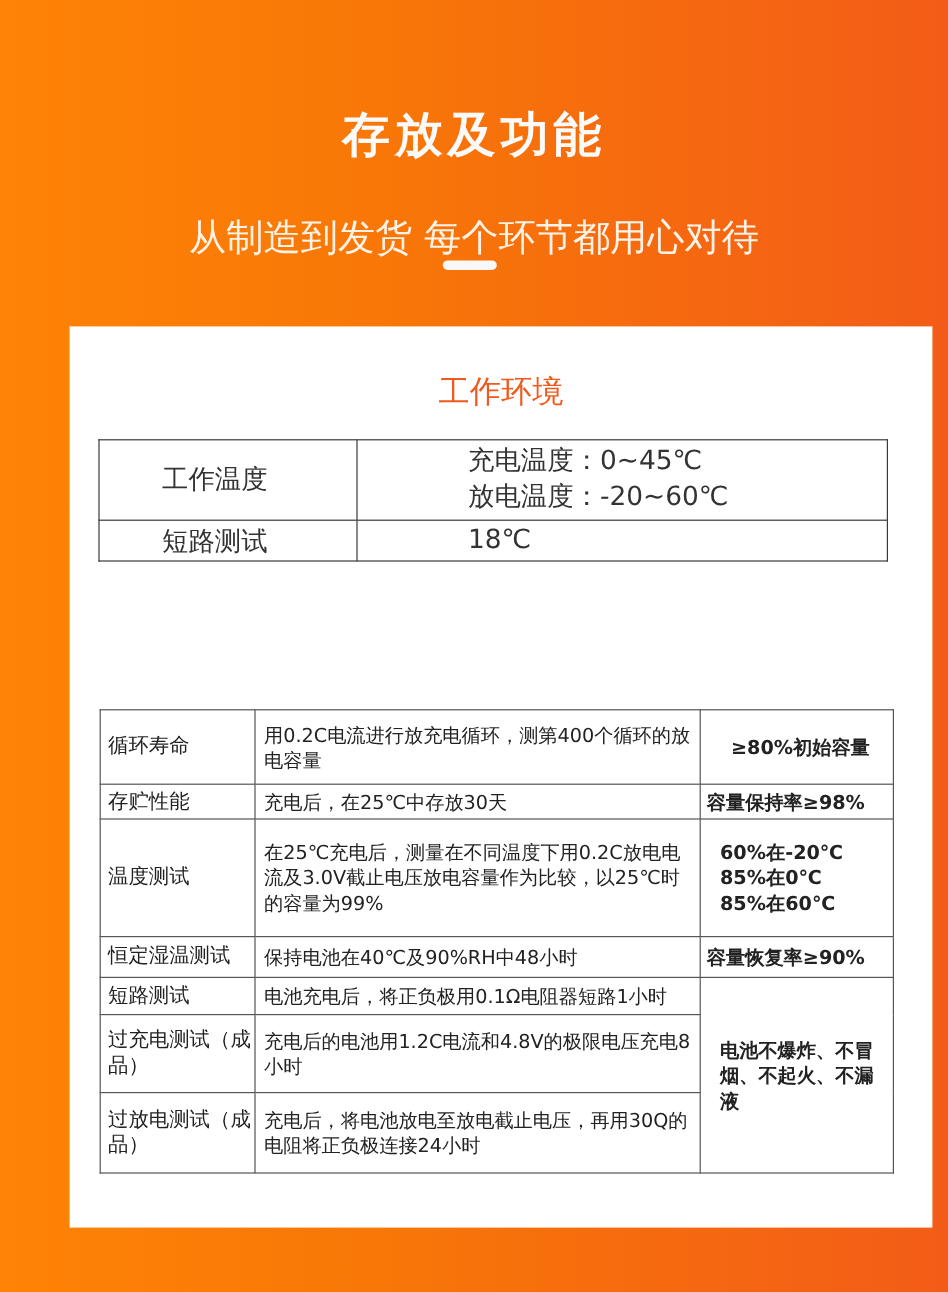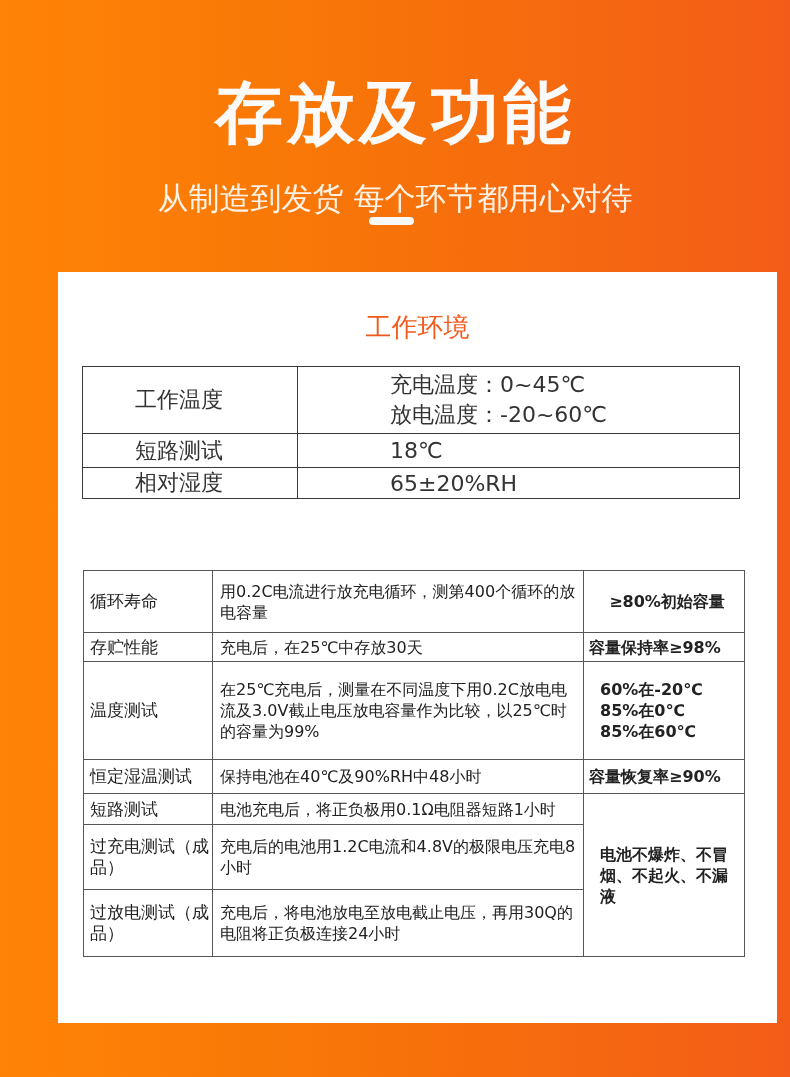--- a/index.html
+++ b/index.html
@@ -5,21 +5,21 @@
     * { box-sizing: border-box; margin: 0; padding: 0; }
     html, body { width: 790px; height: 1077px; overflow: hidden; }
     body {
       font-family: "DejaVu Sans", "Liberation Sans", sans-serif;
       background: linear-gradient(90deg, #FF8306 0%, #F87707 40%, #F35C18 100%);
       position: relative;
     }
     .hero-title {
       position: absolute; left: 0; width: 790px; top: 78px;
       text-align: center; color: #FAFAFA;
-      font-size: 68px; font-weight: bold; letter-spacing: 4px; line-height: 70px;
+      font-size: 40px; font-weight: bold; letter-spacing: 4px; line-height: 70px;
     }
     .hero-subtitle {
       position: absolute; left: 0; width: 790px; top: 178px;
       text-align: center; color: #FFF2E6;
       font-size: 31px; font-weight: 300; line-height: 40px; letter-spacing: 0px;
     }
     .hero-bar {
       position: absolute; left: 369px; top: 217px; width: 45px; height: 8px;
       background: #F8F8F8; border-radius: 4px;
     }
@@ -34,21 +34,21 @@
       font-size: 26px; line-height: 34px;
     }
     table { border-collapse: collapse; position: absolute; color: #333; }
     td { border: 1px solid #3a3a3a; vertical-align: middle; }
     
     .t1 { left: 24px; top: 94px; width: 658px; font-size: 22px; }
     .t1 td.k { width: 215px; padding-left: 52px; }
     .t1 td.v { padding-left: 92px; }
     .t1 .l { line-height: 30px; }
     
-    .t2 { left: 25px; top: 298px; width: 662px; font-size: 16px; color: #222; border-color:#444; }
+    .t2 { left: 25px; top: 319px; width: 662px; font-size: 16px; color: #222; border-color:#444; }
     .t2 td { border-color: #555; line-height: 21px; }
     .t2 td.k { width: 129px; padding-left: 6px; font-size: 17px; }
     .t2 td.d { width: 371px; padding-left: 7px; padding-right: 4px; }
     .t2 td.r { padding-left: 6px; font-size: 16px; font-weight: bold; }
     .t2 .c { text-align: center; padding-left: 0; }
   </style>
 </head>
 <body>
 
 <div class="hero-title">存放及功能</div>
@@ -64,24 +64,20 @@
         <tr style="height:67px;">
       <td class="k">工作温度</td>
       <td class="v">
         <div class="l">充电温度：0~45℃</div>
         <div class="l">放电温度：-20~60℃</div>
       </td>
     </tr>
     <tr style="height:34px;">
       <td class="k">短路测试</td>
       <td class="v">18℃</td>
-    </tr>
-    <tr style="height:29px;">
-      <td class="k">相对湿度</td>
-      <td class="v">65±20%RH</td>
     </tr>
   </tbody>
     </table>
 
 
   <table class="t2">
     <tbody>
         <tr style="height:62px;">
       <td class="k">循环寿命</td>
       <td class="d">用0.2C电流进行放充电循环，测第400个循环的放电容量</td>

